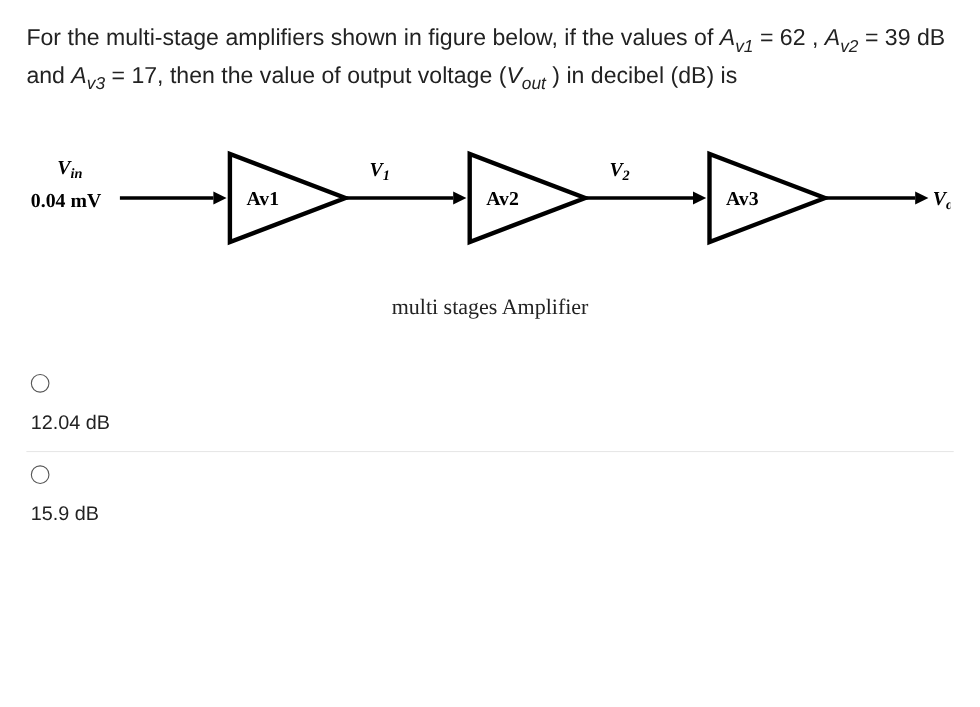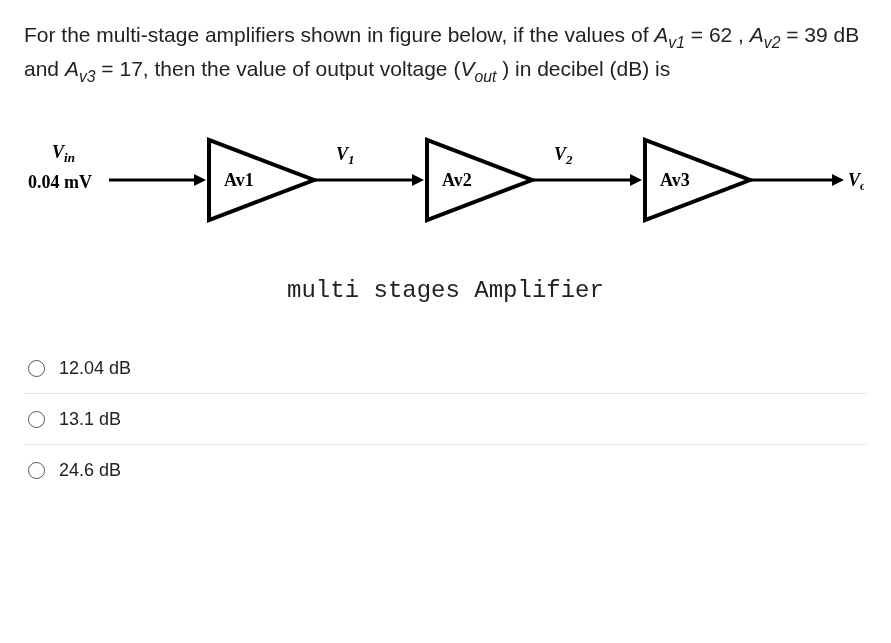--- a/index.html
+++ b/index.html
@@ -13,35 +13,36 @@
     box-sizing: border-box;
     line-height: 1.45;
     font-weight: 600;
   }
   .question { font-weight: 400; }
   .question .sub { font-style: italic; font-size: 0.75em; vertical-align: sub; position: relative; top: 0.05em; }
   .question .subb { font-style: italic; font-size: 0.75em; vertical-align: sub; position: relative; top: 0.05em; }
   .question .italic { font-style: italic; }
   .figure-wrap { margin: 32px 0 6px 0; }
   .caption {
-    font-family: Liberation Mono, monospace;
-    font-size: 24px;
+    font-family: Liberation Serif, serif;
+    font-size: 20px;
     text-align: center;
-    margin-top: 16px;
+    margin-top: 6px;
     font-weight: 400;
   }
   .options { margin-top: 34px; }
   .option {
     display: flex;
-    align-items: center;
+    align-items: flex-start;
     gap: 14px;
     padding: 12px 4px;
     border-bottom: 1px solid #e7e7e7;
     font-size: 18px;
     font-weight: 400;
+    flex-direction: column;
   }
   .option:last-child { border-bottom: none; }
   .radio {
     width: 15px; height: 15px;
     border: 1.8px solid #555;
     border-radius: 50%;
     flex-shrink: 0;
   }
   svg text {
     font-family: "Times New Roman", Times, serif;
@@ -89,19 +90,15 @@
   <div class="caption">multi stages Amplifier</div>
 </div>
 
 <div class="options">
   <div class="option">
     <div class="radio"></div>
     <span>12.04 dB</span>
   </div>
   <div class="option">
     <div class="radio"></div>
-    <span>13.1 dB</span>
-  </div>
-  <div class="option">
-    <div class="radio"></div>
-    <span>24.6 dB</span>
+    <span>15.9 dB</span>
   </div>
 </div>
 
 </body></html>

